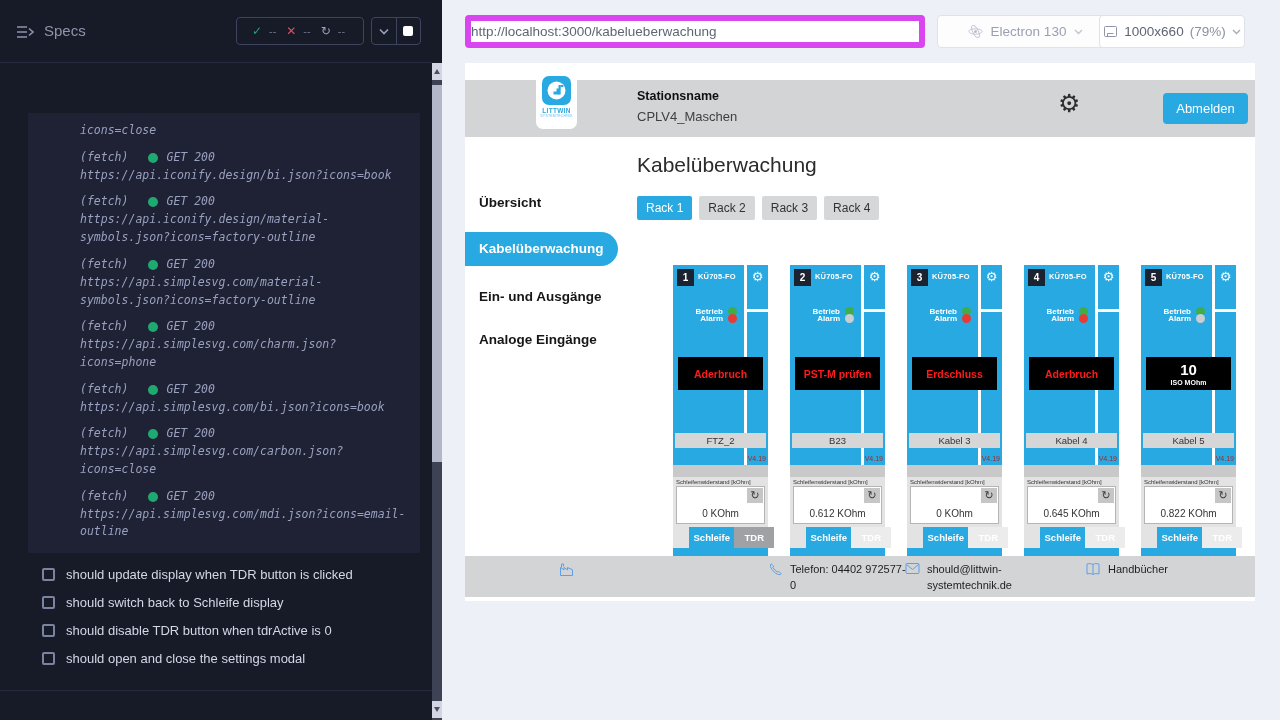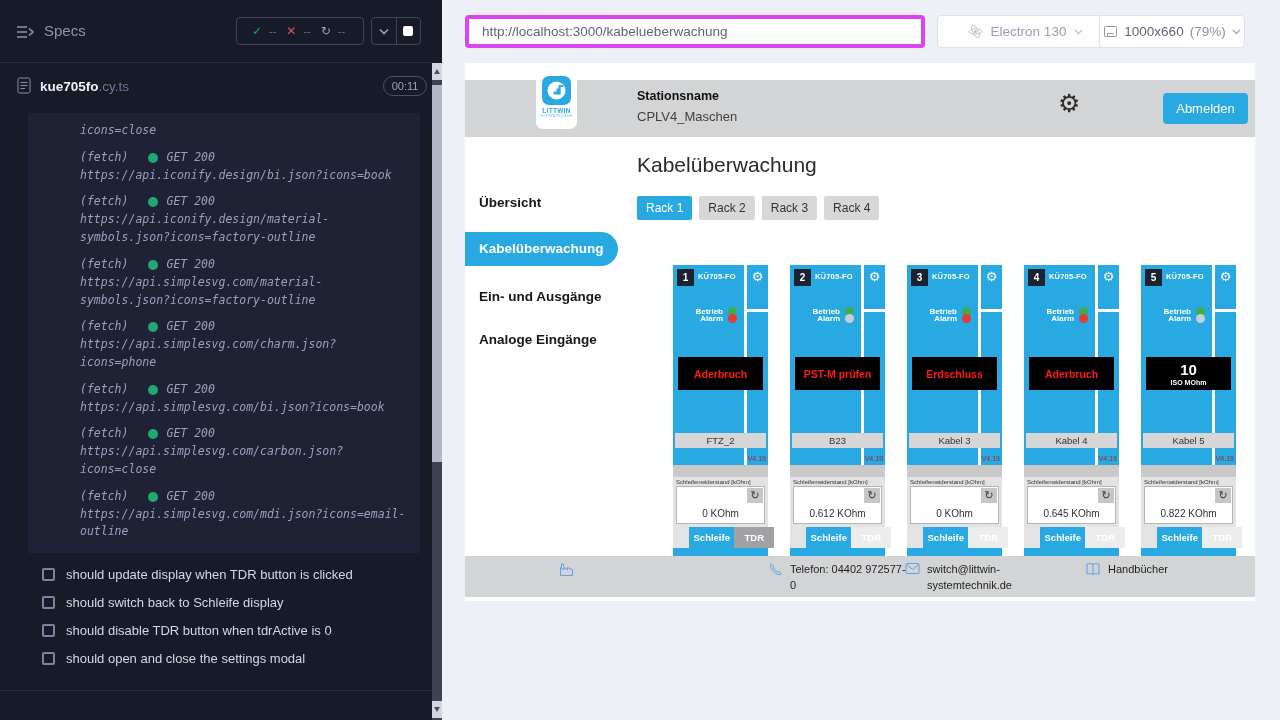--- a/index.html
+++ b/index.html
@@ -42,21 +42,21 @@
   
   .scrollbar{position:absolute;left:432px;top:0;width:10px;height:720px;background:#171a27;}
   .sb-track{position:absolute;left:0;top:63px;width:10px;height:657px;background:#3d4255;}
   .sb-btn{position:absolute;left:0;width:10px;height:17px;background:#d3d6e2;display:flex;align-items:center;justify-content:center;}
   .sb-up{top:63px;} .sb-down{top:701px;}
   .tri-up{width:0;height:0;border-left:3.5px solid transparent;border-right:3.5px solid transparent;border-bottom:5px solid #4a4f66;}
   .tri-down{width:0;height:0;border-left:3.5px solid transparent;border-right:3.5px solid transparent;border-top:5px solid #4a4f66;}
   .sb-thumb{position:absolute;left:0;top:85px;width:10px;height:377px;background:#b2b7c9;}
 
   
-  .url-input{position:absolute;left:465px;top:15px;width:460px;height:33px;background:#fff;border:4px solid #d946ef;border-radius:4px;box-sizing:border-box;display:flex;align-items:center;padding-left:13px;font-size:13.5px;color:#5f6575;}
+  .url-input{position:absolute;left:465px;top:15px;width:460px;height:33px;background:#fff;border:6px solid #d946ef;border-radius:4px;box-sizing:border-box;display:flex;align-items:center;font-size:13.5px;color:#5f6575;}
   .browser-select{position:absolute;left:937px;top:15px;width:177px;height:33px;background:#fdfdfe;border:1px solid #dfe2ea;border-radius:4px;box-sizing:border-box;display:flex;align-items:center;justify-content:center;gap:8px;font-size:13.5px;color:#9aa0b2;}
   .viewport-select{position:absolute;left:1099px;top:15px;width:146px;height:33px;background:#fff;border:1px solid #dfe2ea;border-radius:4px;box-sizing:border-box;display:flex;align-items:center;justify-content:center;gap:6px;font-size:13.5px;color:#5f6575;}
   .vp-zoom{color:#8b91a2;}
 
   
   .preview{position:absolute;left:465px;top:63px;width:790px;height:538px;background:#fff;}
 
   .app-header{position:absolute;left:0;top:17px;width:790px;height:57px;background:#d3d4d6;}
   .logo{position:absolute;left:71px;top:10px;width:41px;height:56px;background:#fff;border-radius:7px;text-align:center;z-index:3;}
   .logo-sq{width:29px;height:29px;margin:3px auto 2px;background:#29a9e1;border-radius:7px;display:flex;align-items:center;justify-content:center;}
@@ -152,30 +152,20 @@
           <svg width="10" height="7" viewBox="0 0 10 7">
               <path d="M1 1.5l4 4 4-4" stroke="#9ba0bc" stroke-width="1.6" fill="none"></path>
             </svg>
         </div>
         <div class="action-cell">
           <div class="stop-square"></div>
         </div>
       </div>
     </div>
 
-    <div class="spec-row">
-      <div class="spec-file-icon">
-        <svg width="14" height="17" viewBox="0 0 14 17">
-            <rect x="1" y="1" width="12" height="15" rx="1.5" stroke="#8a90ac" fill="none"></rect>
-            <path d="M3.5 5.5h7M3.5 8.5h7M3.5 11.5h4.5" stroke="#8a90ac" fill="none"></path>
-          </svg>
-      </div>
-      <div class="spec-name"><span>kue705fo</span><span class="spec-ext">.cy.ts</span></div>
-      <div class="spec-time">00:11</div>
-    </div>
 
     <div class="log-panel" id="log-list">
         <div class="log-entry">
           <div class="log-url">icons=close</div>
         </div>
         <div class="log-entry">
           <div class="log-head">
             <span class="log-prefix">(fetch)</span>
             <span class="log-dot"></span>
             <span class="log-status">GET 200</span>
@@ -520,21 +510,21 @@
         <svg width="15" height="15" viewBox="0 0 15 15">
             <path d="M3.2 1.8c-1.3 1.3-1 3.3.8 5.7 1.1 1.5 2.2 2.6 3.5 3.5 2.4 1.8 4.4 2.1 5.7.8l-2.4-2.4-1.5.7-4.4-4.4.7-1.5z" stroke="#5d9fe8" fill="none"></path>
           </svg>
         <span class="f-text">Telefon: 04402 972577-0</span>
       </div>
       <div class="f-item f-3">
         <svg width="15" height="13" viewBox="0 0 15 13">
             <rect x="1" y="1.5" width="13" height="10" rx="1" stroke="#5d9fe8" fill="none"></rect>
             <path d="M1.5 2.5L7.5 7.5l6-5" stroke="#5d9fe8" fill="none"></path>
           </svg>
-        <span class="f-text">switch@littwin-systemtechnik.de</span>
+        <span class="f-text">should@littwin-systemtechnik.de</span>
       </div>
       <div class="f-item f-4">
         <svg width="16" height="14" viewBox="0 0 16 14">
             <path d="M8 2.5C6.6 1.4 4.2 1.4 2 2v10c2.2-.6 4.6-.6 6 .5 1.4-1.1 3.8-1.1 6-.5V2c-2.2-.6-4.6-.6-6 .5z" stroke="#5d9fe8" fill="none"></path>
             <path d="M8 2.5V12.5" stroke="#5d9fe8" fill="none"></path>
           </svg>
         <span class="f-text">Handbücher</span>
       </div>
     </div>
   </div>

